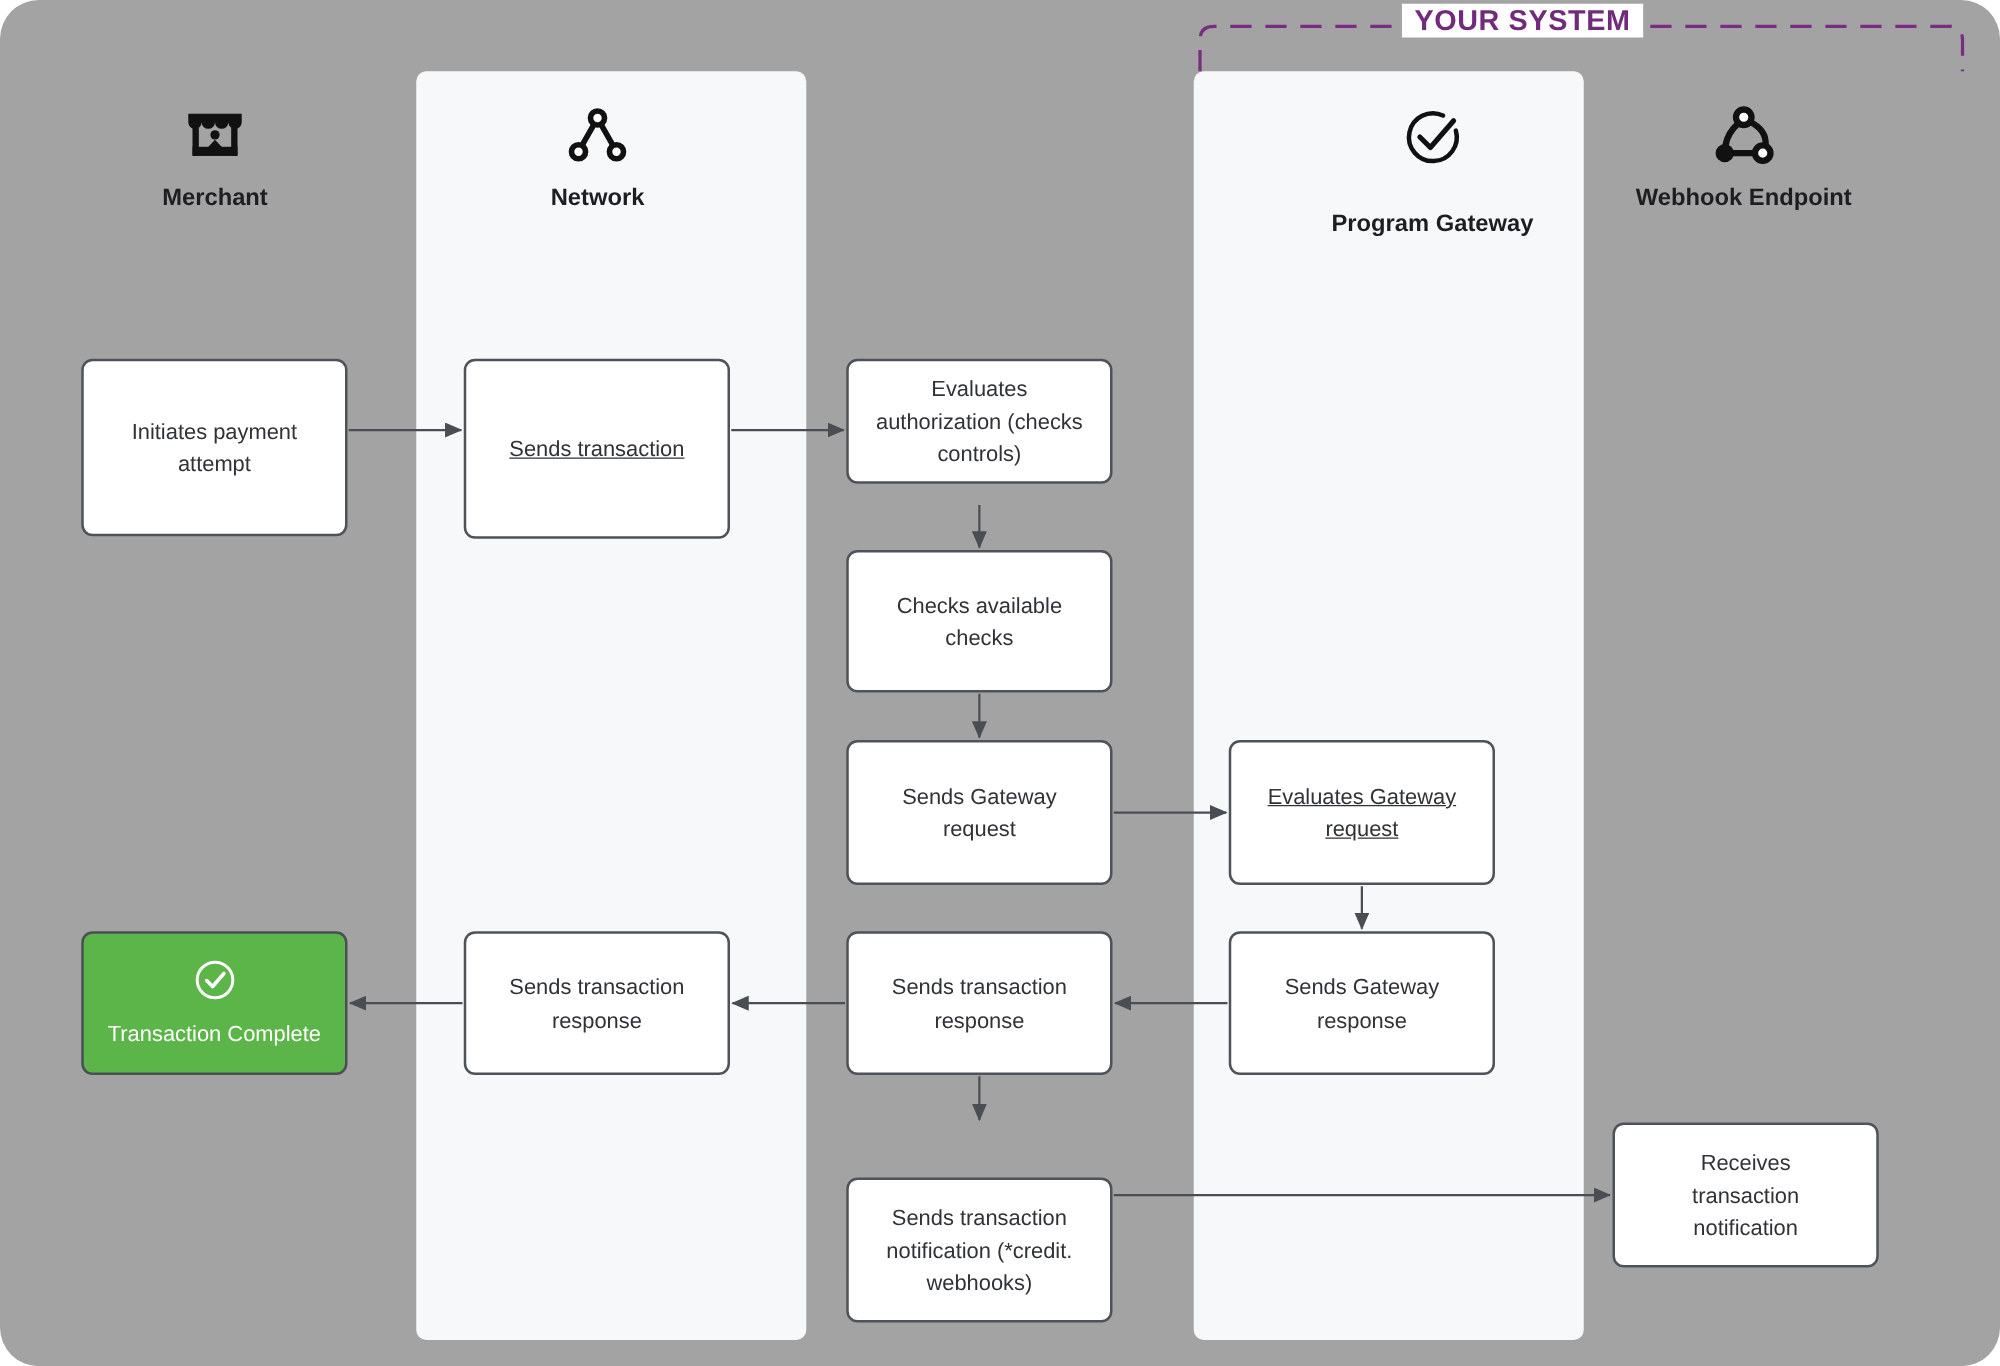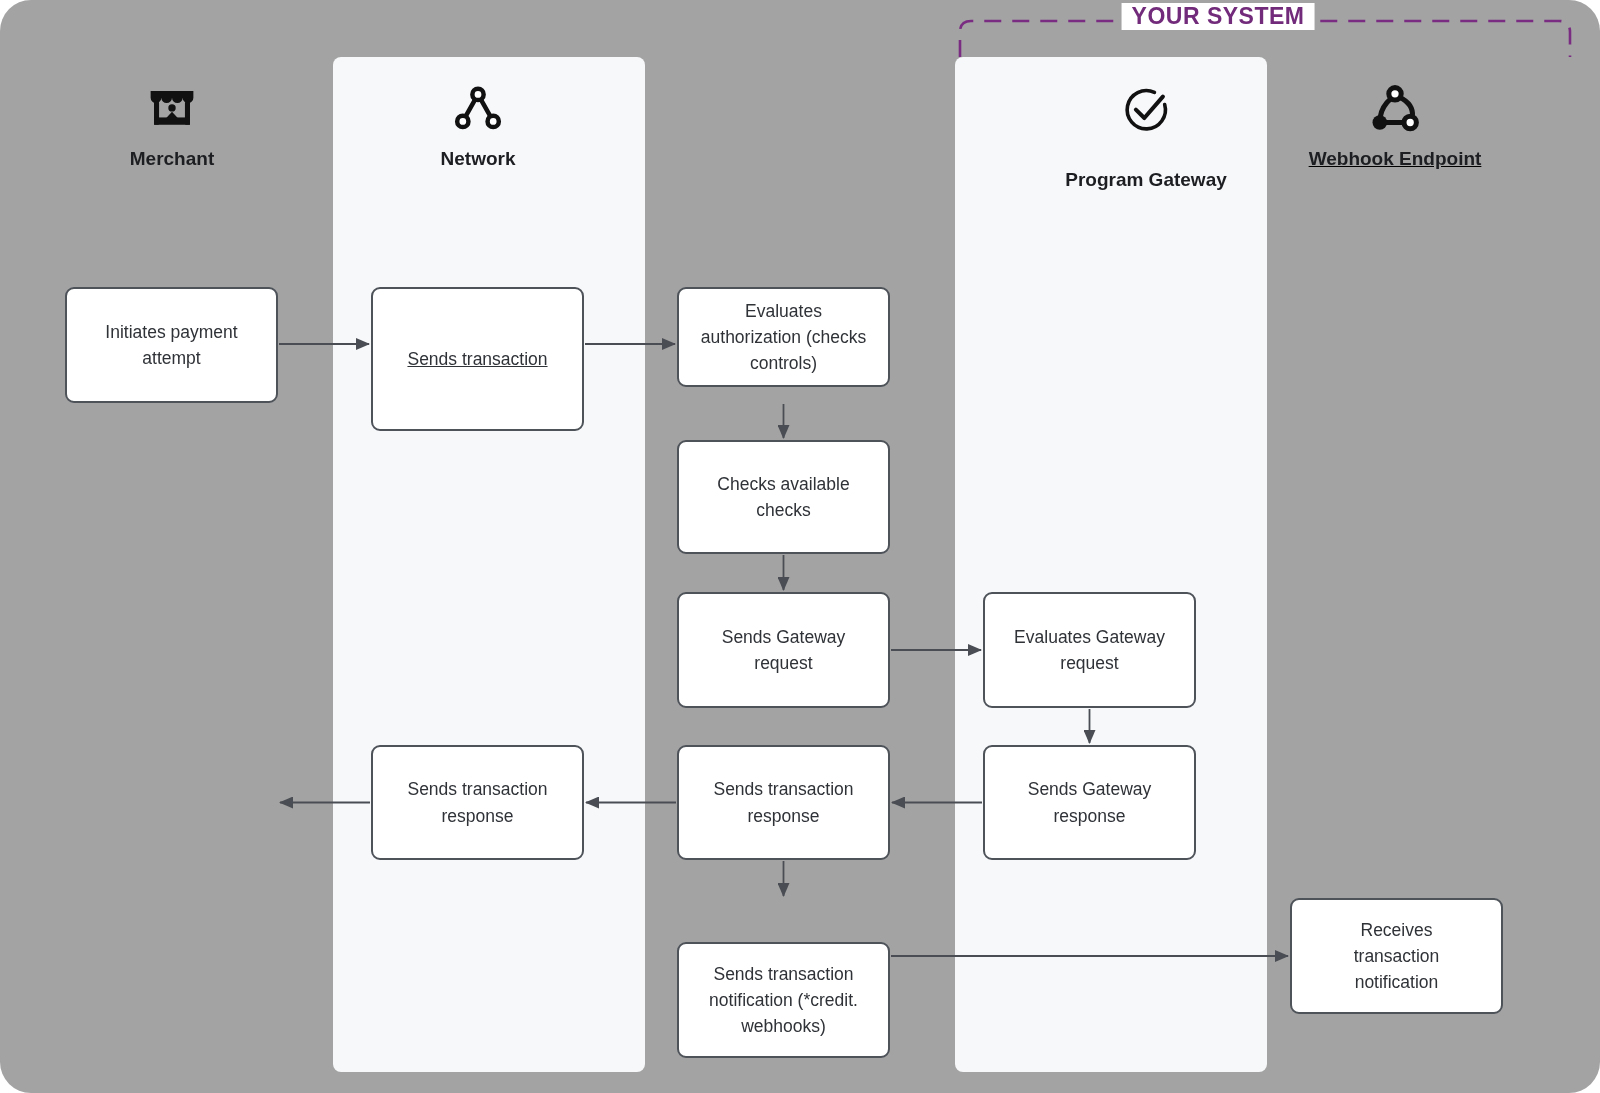--- a/index.html
+++ b/index.html
@@ -13,31 +13,31 @@
 
   #wires { position:absolute; left:0; top:0; width:1600px; height:1093px; z-index:1; pointer-events:none; }
 
   .col-header { position:absolute; top:80px; width:220px; display:flex; flex-direction:column; align-items:center; gap:10px; z-index:3; }
   .col-header .icon { width:58px; height:58px; display:flex; align-items:center; justify-content:center; }
   .col-header .hlabel { font-size:19px; font-weight:700; color:#1c1e21; white-space:nowrap; }
   .ch-merchant { left:62px; }
   .ch-network { left:368px; }
   .ch-marqeta { left:673px; }
   .ch-gateway { left:1036px;gap:31px; }
-  .ch-webhook { left:1285px;text-decoration:underline; }
+  .ch-webhook { left:1285px; }
 
   .node { position:absolute; width:213px; background:#ffffff; border:2px solid #4e535a; border-radius:9px;
           display:flex; flex-direction:column; align-items:center; justify-content:center;
           text-align:center; font-size:17.5px; line-height:1.5; color:#2f3237; padding:6px 14px; z-index:3; }
-  .b1  { left:65px;  top:287px; height:116px; }
+  .b1  { left:65px;  top:287px; height:142px; }
   .b2  { left:371px; top:287px; height:144px;text-decoration:underline; }
   .b3  { left:677px; top:287px; height:100px; }
   .b4  { left:677px; top:440px; height:114px; }
   .b5  { left:677px; top:592px; height:116px; }
-  .b6  { left:983px; top:592px; height:116px; }
+  .b6  { left:983px; top:592px; height:116px;text-decoration:underline; }
   .b7  { left:65px;  top:745px; height:115px; background:#5cb548; border-color:#4a4f55; color:#ffffff; gap:4px; }
   .b8  { left:371px; top:745px; height:115px; }
   .b9  { left:677px; top:745px; height:115px; }
   .b10 { left:983px; top:745px; height:115px; }
   .b11 { left:677px; top:898px; height:116px;margin-top:44px; }
   .b12 { left:1290px; top:898px; height:116px; padding:6px 46px; }
 
   .your-system-label { position:absolute; top:3px; left:1218px; transform:translateX(-50%);
           background:#ffffff; padding:0 10px; font-size:23px; font-weight:700; letter-spacing:0.5px;
           color:#722b7a; z-index:2; white-space:nowrap; }
@@ -134,20 +134,29 @@
     <span class="hlabel">Webhook Endpoint</span>
   </div>
 
   <div class="node b1">Initiates payment attempt</div>
   <div class="node b2">Sends transaction</div>
   <div class="node b3">Evaluates authorization (checks controls)</div>
   <div class="node b4">Checks available checks</div>
   <div class="node b5">Sends Gateway request</div>
   <div class="node b6">Evaluates Gateway request</div>
 
+  <div class="node b7">
+    <span>
+      <svg width="38" height="38" viewBox="0 0 40 40" fill="none">
+        <circle cx="20" cy="20" r="15" stroke="#ffffff" stroke-width="2.5"></circle>
+        <path d="M13,20.5 L18,25.5 L27.5,14.5" stroke="#ffffff" stroke-width="3" stroke-linecap="round" stroke-linejoin="round"></path>
+      </svg>
+    </span>
+    <span>Transaction Complete</span>
+  </div>
 
   <div class="node b8">Sends transaction response</div>
   <div class="node b9">Sends transaction response</div>
   <div class="node b10">Sends Gateway response</div>
   <div class="node b11">Sends transaction notification (*credit. webhooks)</div>
   <div class="node b12">Receives transaction notification</div>
 
 </div>
 
 </body></html>

